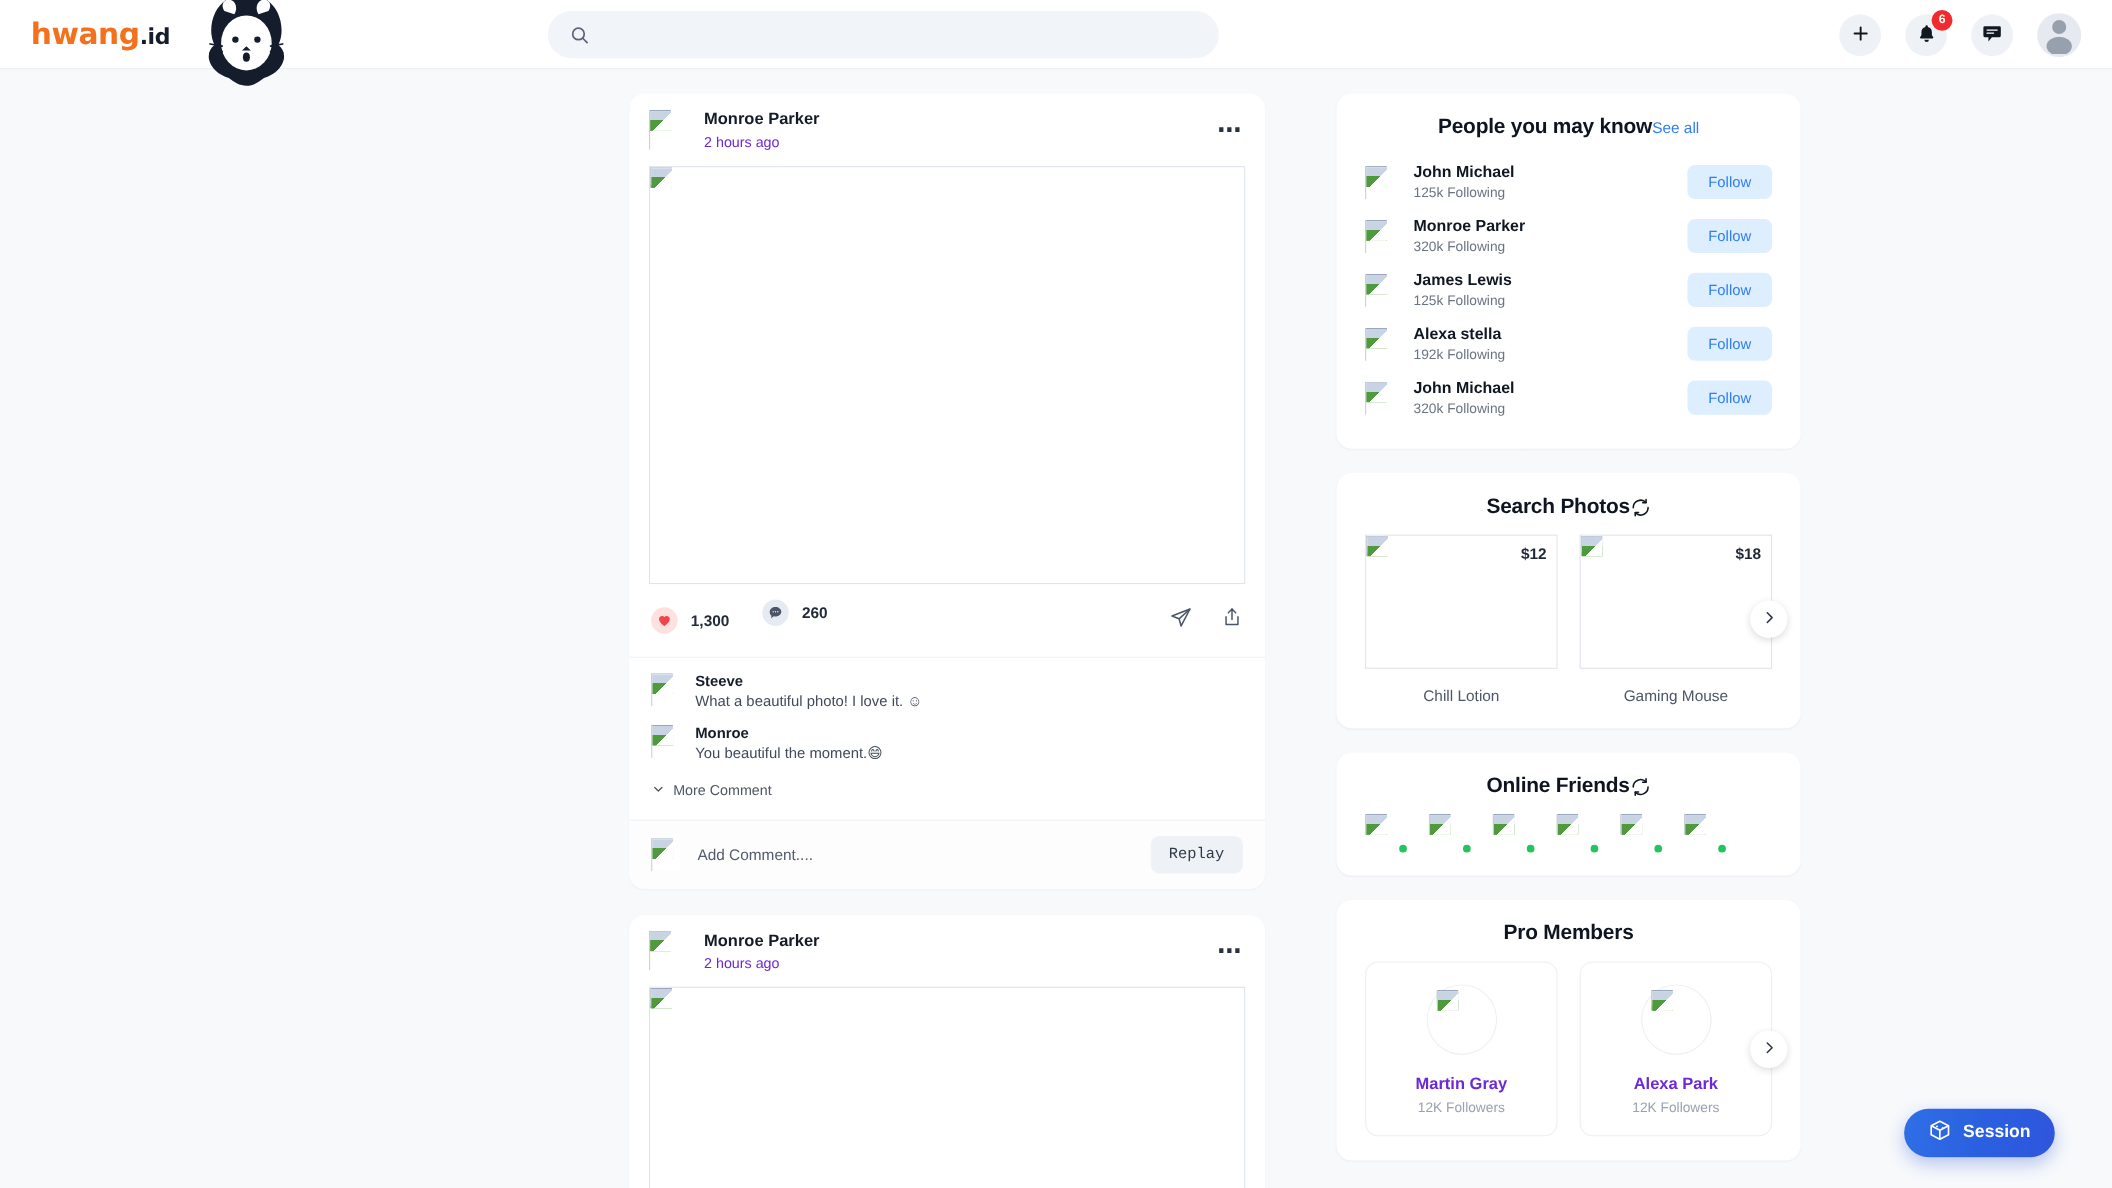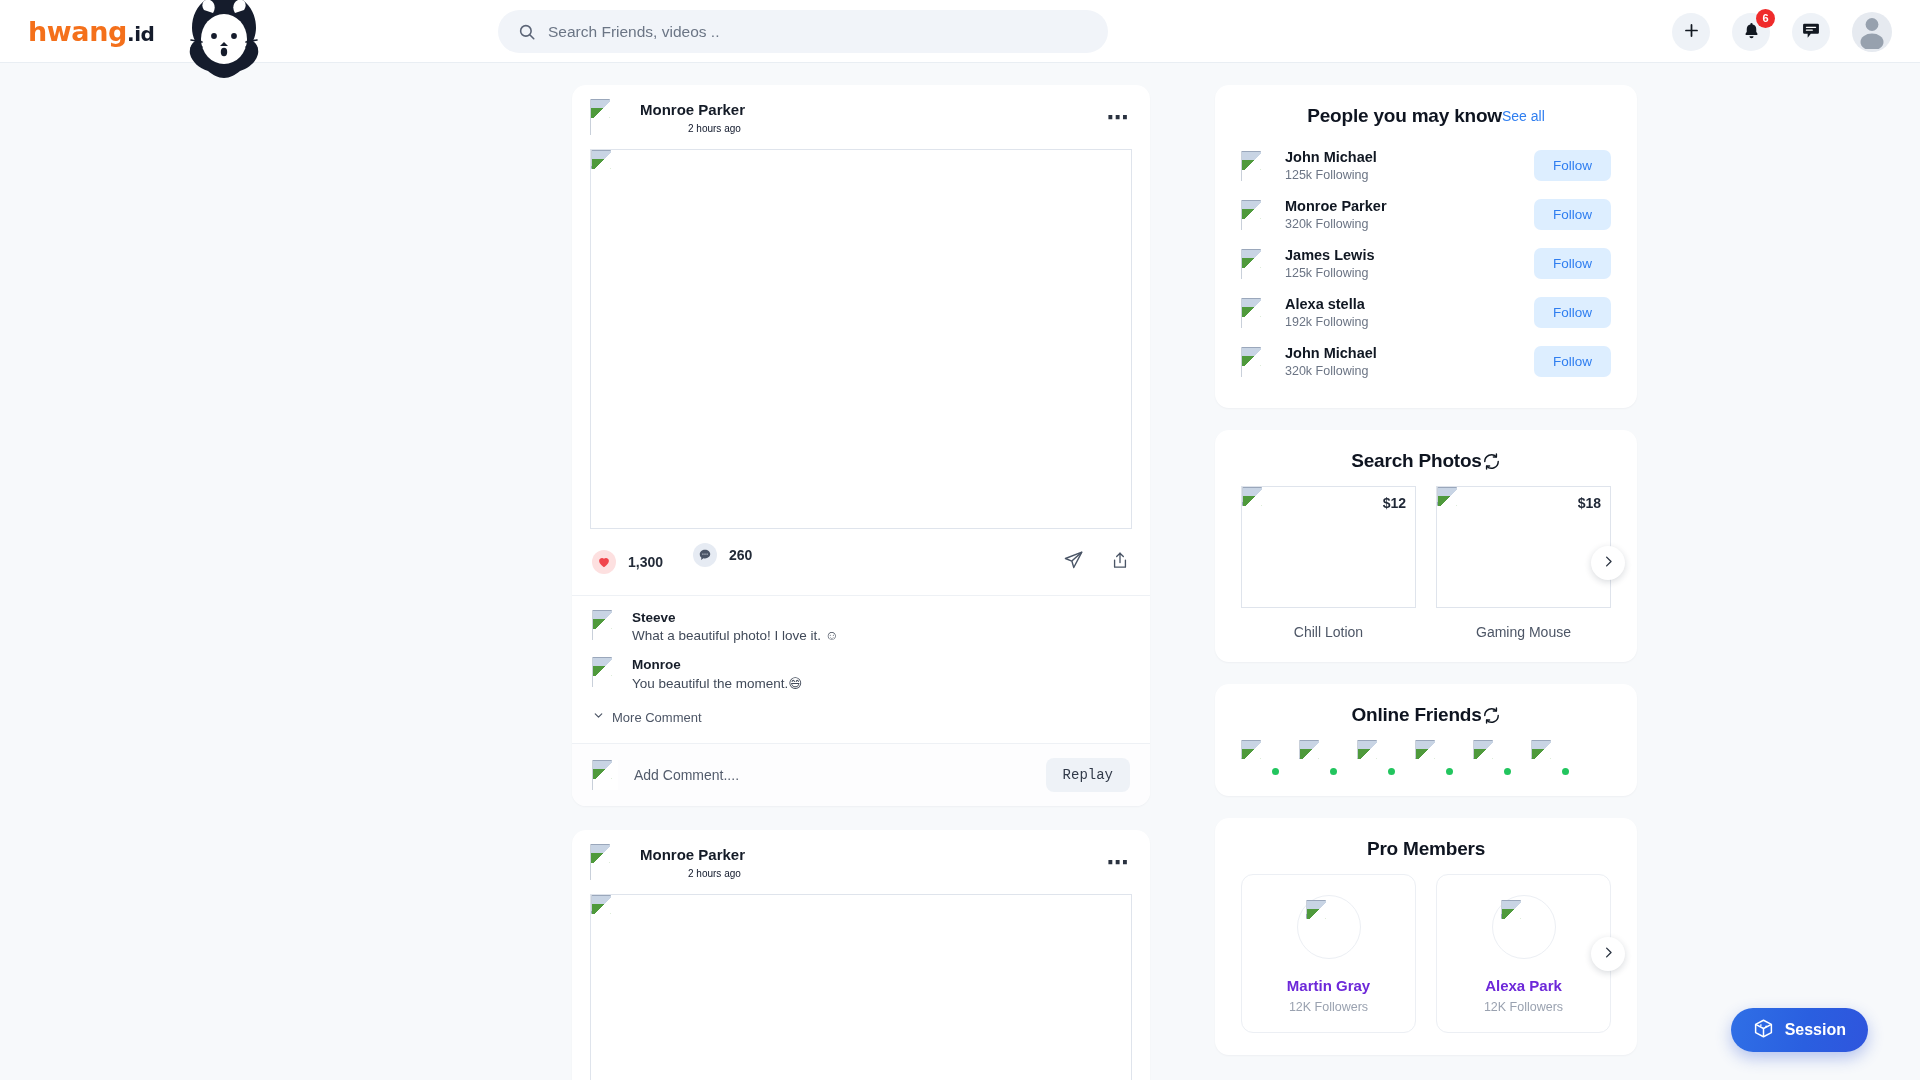--- a/index.html
+++ b/index.html
@@ -144,21 +144,21 @@
     content:"";
     position:absolute; left:0; bottom:0;
     width: 1px; height: 100%;
     background: #c9d0da;
   }
   .ava-ph { width: 32px; height: 36px; }
   .ava-ph-sm { width: 26px; height: 30px; }
 
   .post-head-meta { margin-left: 18px; }
   .post-author { font-size: 15px; font-weight: 600; color: #141b27; line-height: 1.3; }
-  .post-time { font-size: 10px; color: #0f172a; margin-top: 3px; margin-left: 48px; }
+  .post-time { font-size: 13px; color: #6d28d9; margin-top: 3px; }
   .dots {
     position: absolute; right: 20px; top: 30px;
     color: #2a3240; font-size: 22px; letter-spacing: 1.5px;
     line-height: 6px; cursor: pointer; font-weight: 700;
   }
 
   .post-media {
     margin: 2px 18px 0 18px;
     height: 380px;
     border-top: 1px solid #dfe4ec;
@@ -366,21 +366,20 @@
   </div>
 
   <div class="search-wrap">
     <div class="search-box">
       <span class="search-icon">
         <svg width="18" height="18" viewBox="0 0 24 24" fill="none" stroke="currentColor" stroke-width="2.1" stroke-linecap="round">
           <circle cx="10.5" cy="10.5" r="7"></circle>
             <line x1="16" y1="16" x2="21" y2="21"></line>
         </svg>
       </span>
-      <input class="search-input" type="text" placeholder="Search Friends, videos .." style="">
     </div>
   </div>
 
   <div class="header-actions">
     <button class="icon-btn">
       <span>
         <svg width="19" height="19" viewBox="0 0 24 24" stroke="currentColor" stroke-width="2.2" stroke-linecap="round">
           <line x1="12" y1="5" x2="12" y2="19"></line>
             <line x1="5" y1="12" x2="19" y2="12"></line>
         </svg>

